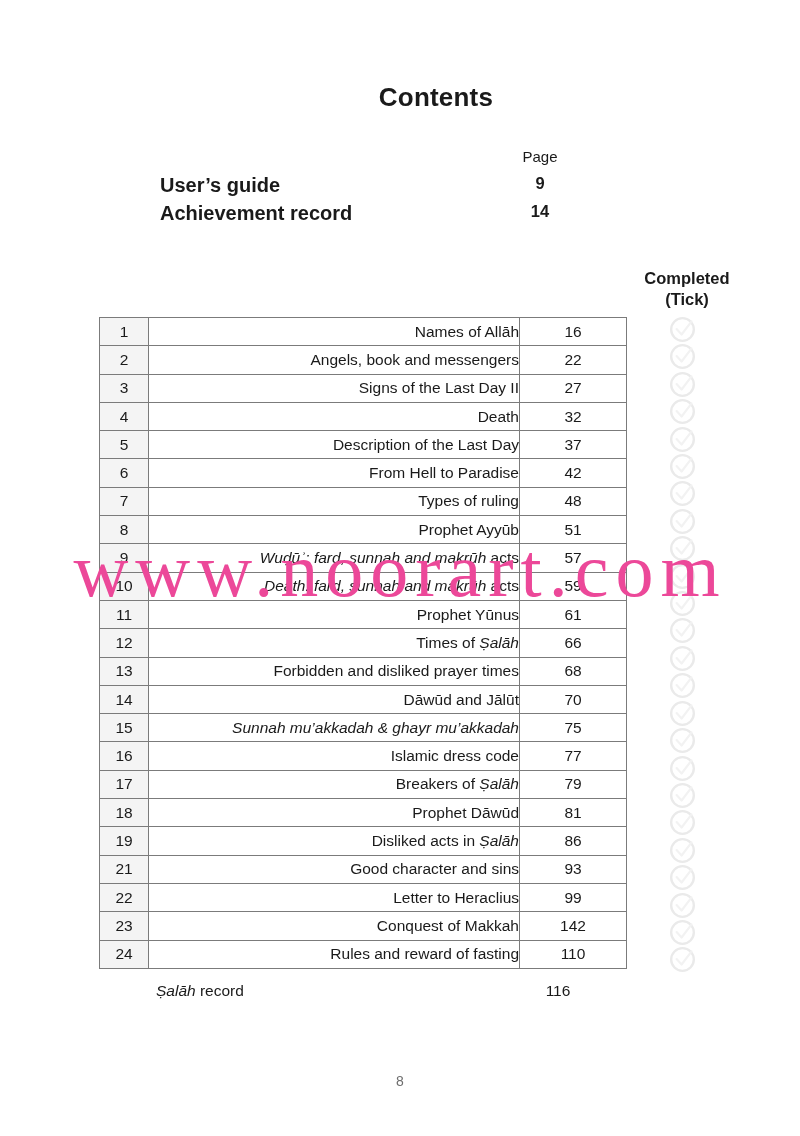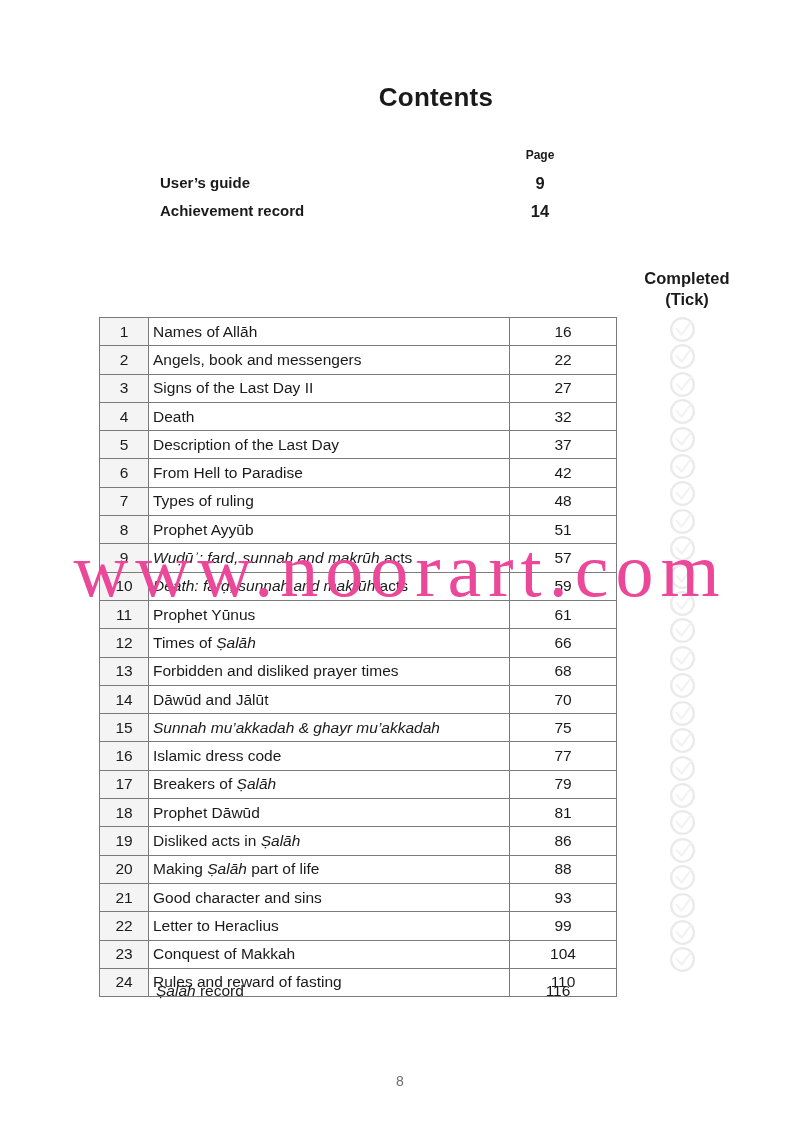--- a/index.html
+++ b/index.html
@@ -57,31 +57,31 @@
   }
   .fm-head {
     position: relative;
     height: 26px;
   }
   .fm-head .fm-page-label {
     position: absolute;
     left: 355px;
     width: 70px;
     text-align: center;
-    font-size: 12px;
-    font-weight: bold;
+    font-size: 15px;
+    font-weight: normal;
   }
   .fm-row {
     position: relative;
     height: 28px;
   }
   .fm-row .fm-label {
     position: absolute;
     left: 10px;
-    font-size: 15px;
+    font-size: 20px;
     font-weight: bold;
     white-space: nowrap;
   }
   .fm-row .fm-page {
     position: absolute;
     left: 355px;
     width: 70px;
     text-align: center;
     font-size: 16.5px;
     font-weight: bold;
@@ -116,22 +116,22 @@
     font-size: 15.5px;
     background: transparent;
   }
   .contents-table td.c-num {
     width: 48px;
     text-align: center;
     background: #f4f4f4;
   }
   .contents-table td.c-title {
     width: 356px;
-    padding-left: 4px;
-    text-align: left;
+    padding-left: 14px;
+    text-align: right;
     white-space: nowrap;
   }
   .contents-table td.c-page {
     width: 106px;
     text-align: center;
   }
   .contents-table td.c-title em {
     font-style: italic;
   }
 
@@ -304,38 +304,33 @@
         <td class="c-num">18</td>
         <td class="c-title">Prophet Dāwūd</td>
         <td class="c-page">81</td>
       </tr>
       <tr>
         <td class="c-num">19</td>
         <td class="c-title">Disliked acts in <em>Ṣalāh</em></td>
         <td class="c-page">86</td>
       </tr>
       <tr>
-        <td class="c-num">20</td>
-        <td class="c-title">Making <em>Ṣalāh</em> part of life</td>
-        <td class="c-page">88</td>
-      </tr>
-      <tr>
         <td class="c-num">21</td>
         <td class="c-title">Good character and sins</td>
         <td class="c-page">93</td>
       </tr>
       <tr>
         <td class="c-num">22</td>
         <td class="c-title">Letter to Heraclius</td>
         <td class="c-page">99</td>
       </tr>
       <tr>
         <td class="c-num">23</td>
         <td class="c-title">Conquest of Makkah</td>
-        <td class="c-page">104</td>
+        <td class="c-page">142</td>
       </tr>
       <tr>
         <td class="c-num">24</td>
         <td class="c-title">Rules and reward of fasting</td>
         <td class="c-page">110</td>
       </tr>
     </tbody>
 </table>
 
 <div class="trailer">

